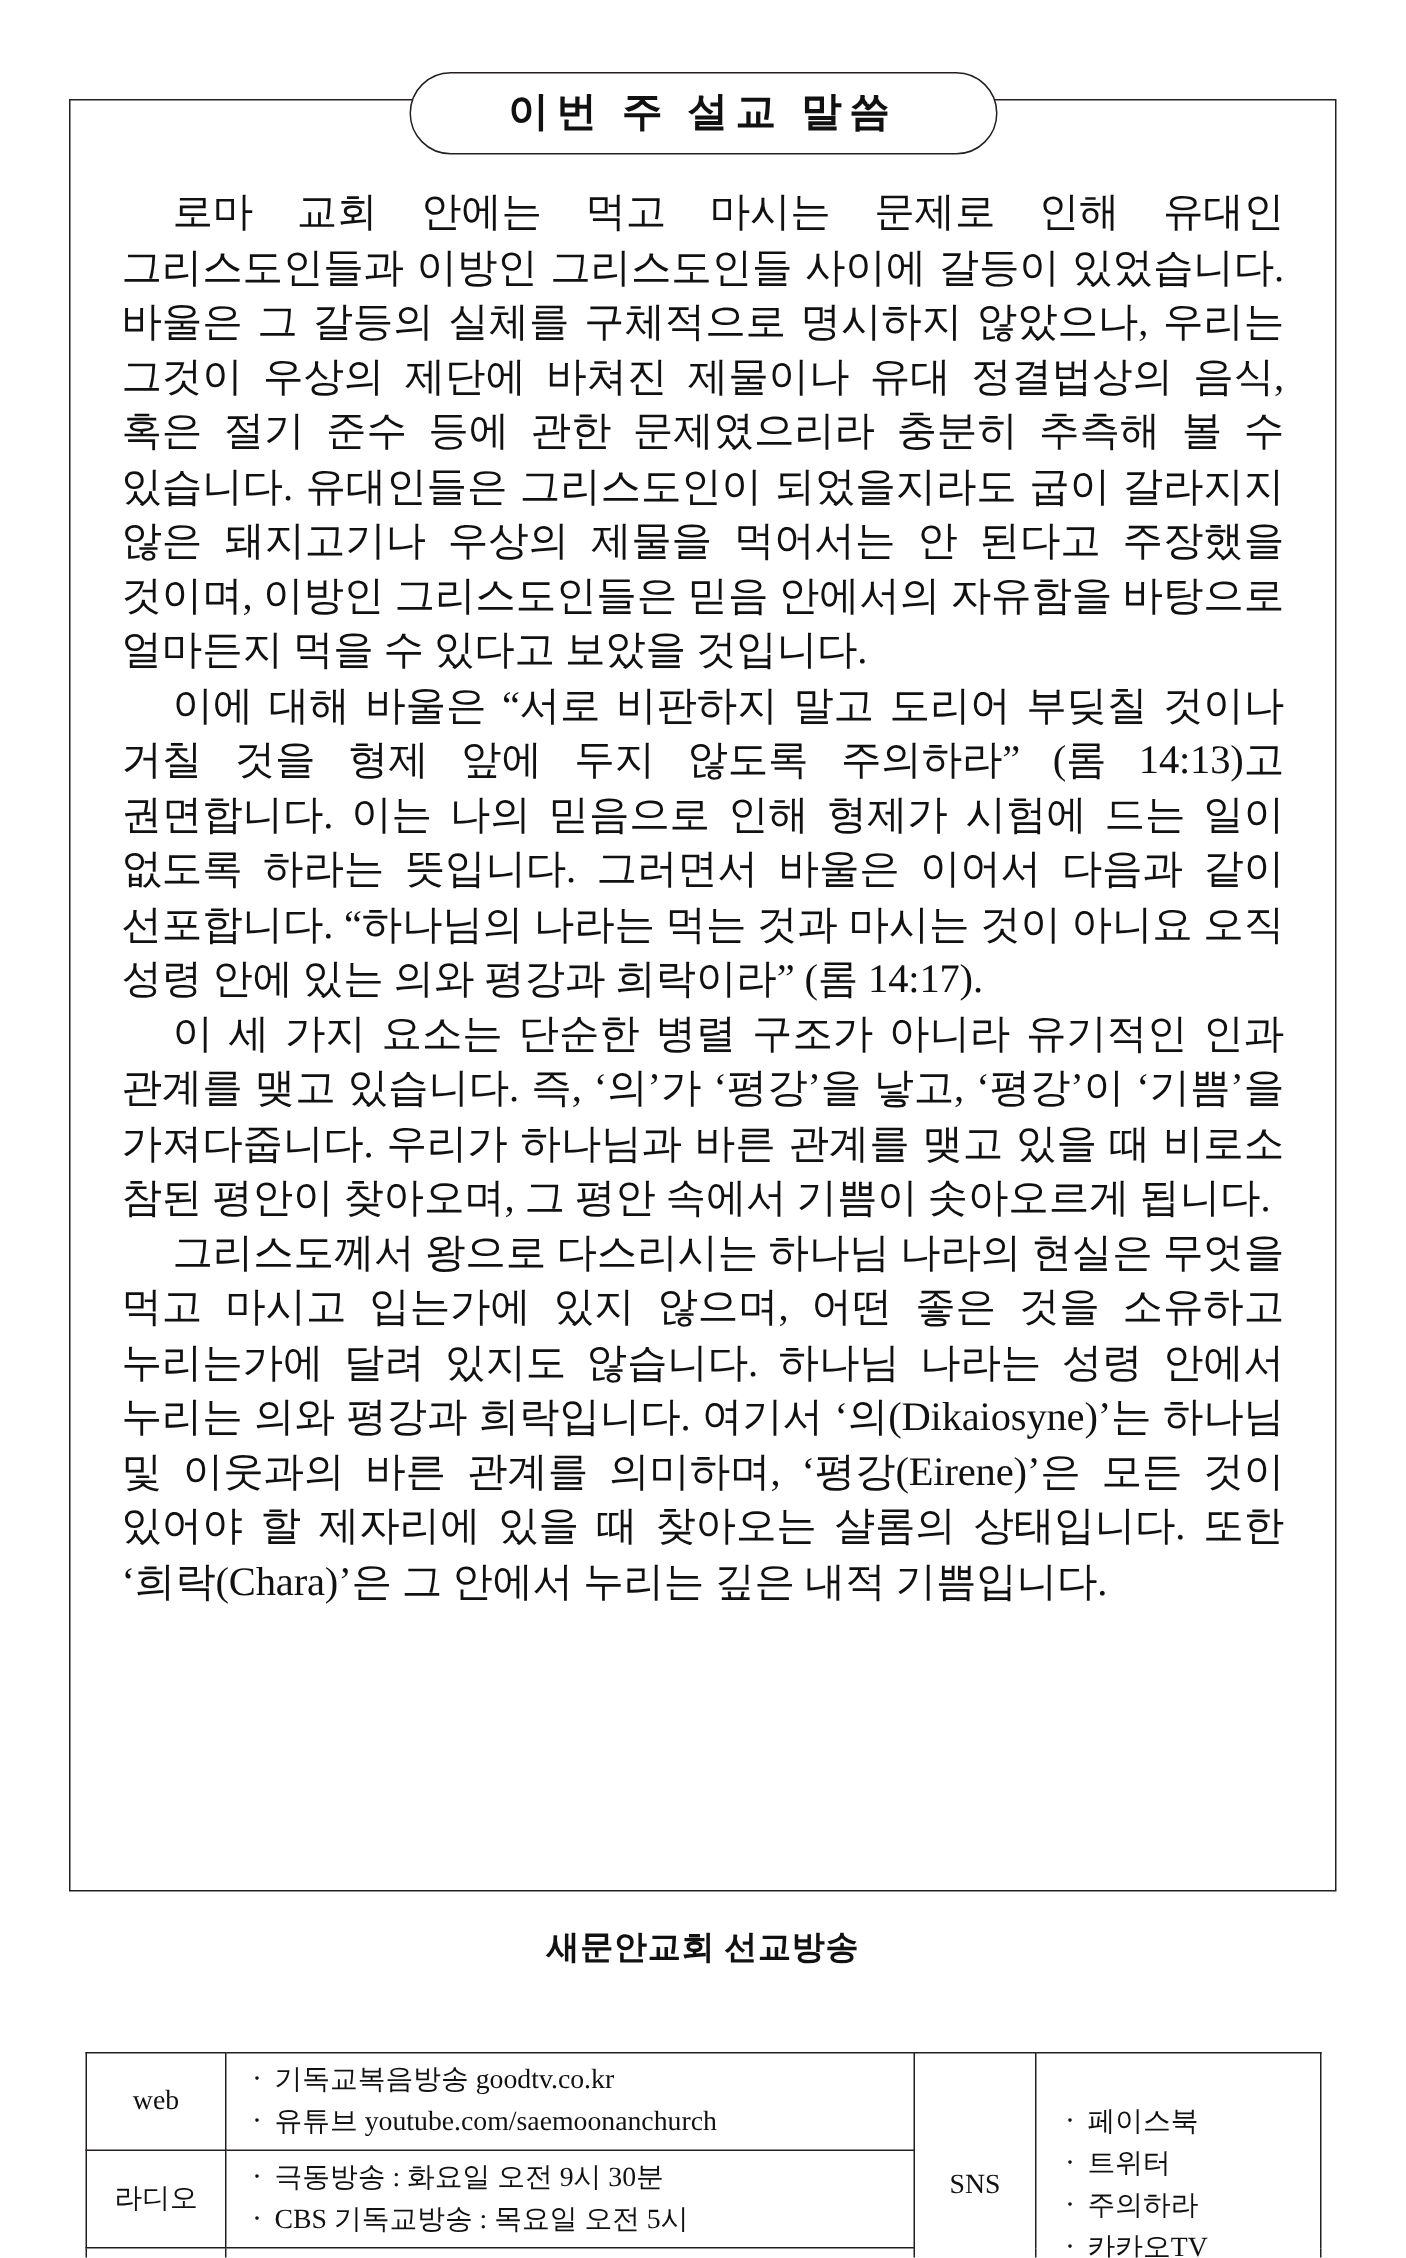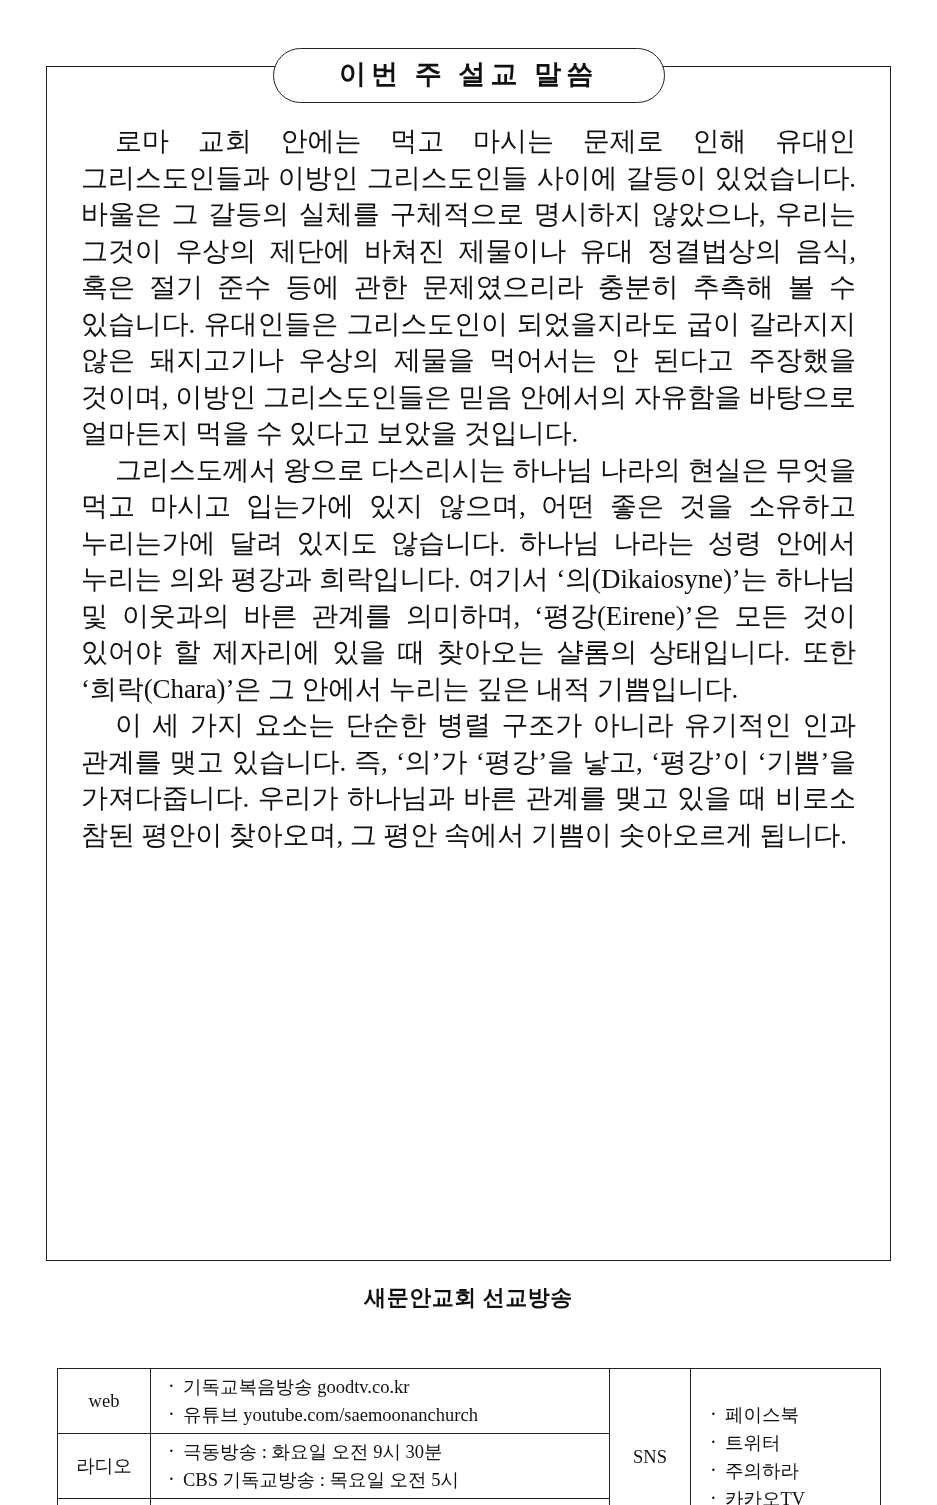--- a/index.html
+++ b/index.html
@@ -180,22 +180,23 @@
   <div class="title-wrap">
     <div class="title-pill">
       <div class="title-text">이번 주 설교 말씀</div>
     </div>
   </div>
 
   <div class="body-box">
     <div class="body-inner">
 
       <p class="para">로마 교회 안에는 먹고 마시는 문제로 인해 유대인 그리스도인들과 이방인 그리스도인들 사이에 갈등이 있었습니다. 바울은 그 갈등의 실체를 구체적으로 명시하지 않았으나, 우리는 그것이 우상의 제단에 바쳐진 제물이나 유대 정결법상의 음식, 혹은 절기 준수 등에 관한 문제였으리라 충분히 추측해 볼 수 있습니다. 유대인들은 그리스도인이 되었을지라도 굽이 갈라지지 않은 돼지고기나 우상의 제물을 먹어서는 안 된다고 주장했을 것이며, 이방인 그리스도인들은 믿음 안에서의 자유함을 바탕으로 얼마든지 먹을 수 있다고 보았을 것입니다.</p>
+      <p class="para">이에 대해 바울은 “서로 비판하지 말고 도리어 부딪칠 것이나 거칠 것을 형제 앞에 두지 않도록 주의하라” (롬 14:13)고 권면합니다. 이는 나의 믿음으로 인해 형제가 시험에 드는 일이 없도록 하라는 뜻입니다. 그러면서 바울은 이어서 다음과 같이 선포합니다. “하나님의 나라는 먹는 것과 마시는 것이 아니요 오직 성령 안에 있는 의와 평강과 희락이라” (롬 14:17).</p>
+      <p class="para">이 세 가지 요소는 단순한 병렬 구조가 아니라 유기적인 인과 관계를 맺고 있습니다. 즉, ‘의’가 ‘평강’을 낳고, ‘평강’이 ‘기쁨’을 가져다줍니다. 우리가 하나님과 바른 관계를 맺고 있을 때 비로소 참된 평안이 찾아오며, 그 평안 속에서 기쁨이 솟아오르게 됩니다.</p>
       <p class="para">그리스도께서 왕으로 다스리시는 하나님 나라의 현실은 무엇을 먹고 마시고 입는가에 있지 않으며, 어떤 좋은 것을 소유하고 누리는가에 달려 있지도 않습니다. 하나님 나라는 성령 안에서 누리는 의와 평강과 희락입니다. 여기서 ‘의(Dikaiosyne)’는 하나님 및 이웃과의 바른 관계를 의미하며, ‘평강(Eirene)’은 모든 것이 있어야 할 제자리에 있을 때 찾아오는 샬롬의 상태입니다. 또한 ‘희락(Chara)’은 그 안에서 누리는 깊은 내적 기쁨입니다.</p>
-      <p class="para">이 세 가지 요소는 단순한 병렬 구조가 아니라 유기적인 인과 관계를 맺고 있습니다. 즉, ‘의’가 ‘평강’을 낳고, ‘평강’이 ‘기쁨’을 가져다줍니다. 우리가 하나님과 바른 관계를 맺고 있을 때 비로소 참된 평안이 찾아오며, 그 평안 속에서 기쁨이 솟아오르게 됩니다.</p>
     </div>
   </div>
 
   <div class="footer-title">새문안교회 선교방송</div>
 
   <table class="footer-table">
     <tbody>
       <tr>
         <td class="cell-label">web</td>
         <td class="cell-list">

